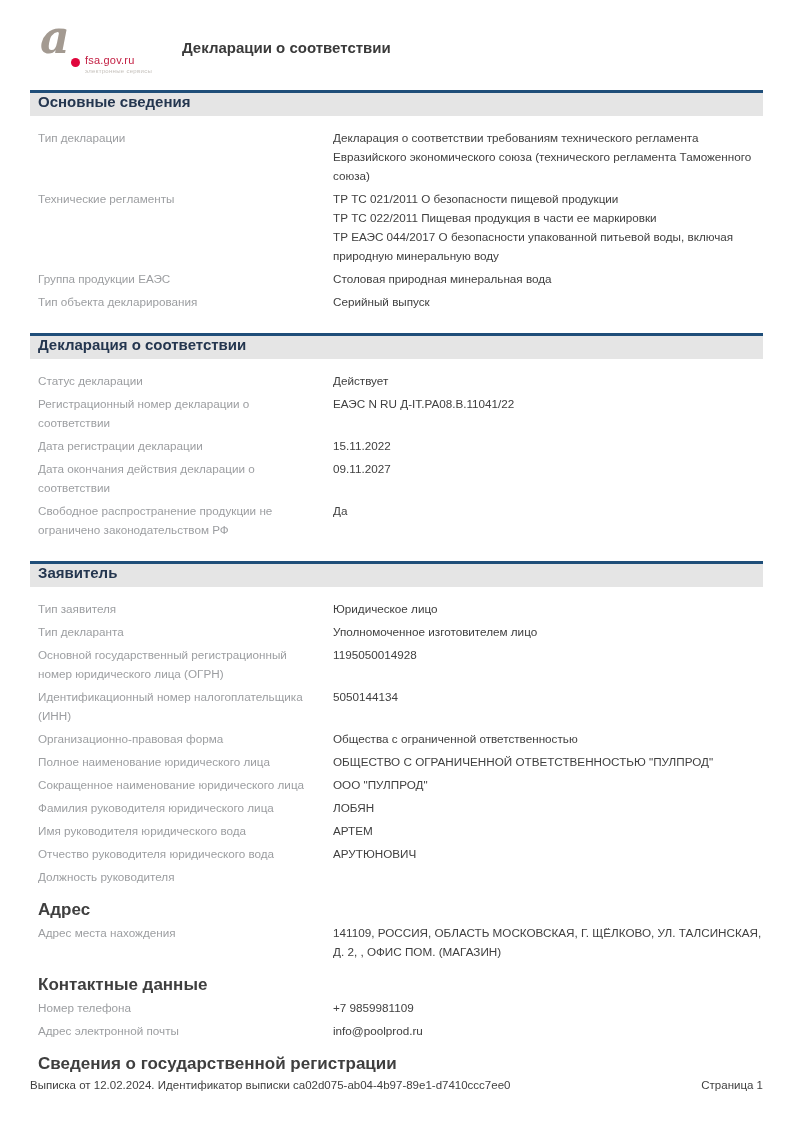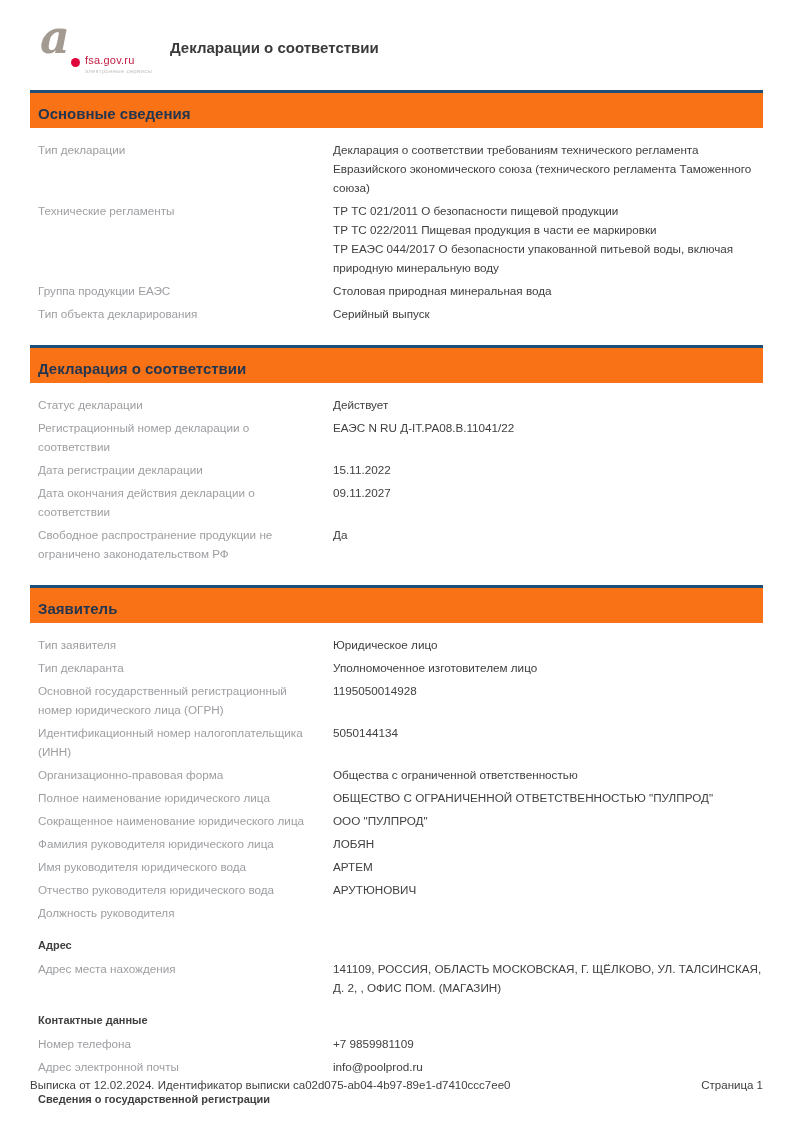--- a/index.html
+++ b/index.html
@@ -24,43 +24,43 @@
   }
   .logo-dot {
     position:absolute; left:31px; bottom:11px;
     width:9px; height:9px; border-radius:50%;
     background:#e0063c;
   }
   .logo-textblock { position:absolute; left:45px; bottom:4px; }
   .logo-domain { font-size:11px; color:#c31e42; letter-spacing:0.2px; }
   .logo-tagline { font-size:6px; color:#c6c2bd; margin-top:2px; letter-spacing:0.3px; }
   .doc-title {
-    margin-left:12px; padding-top:13px;
+    margin-left:24px; padding-top:13px;
     font-size:15px; font-weight:bold; color:#3a3a3a;
   }
   
   .sections { }
   .section-band {
     margin:12px 30px 0 30px;
     border-top:3px solid #1f4e79;
-    background:#f97316;
-    padding:12px 8px 6px 8px;
+    background:#e5e5e5;
+    padding:0 8px 6px 8px;
     font-size:15px; font-weight:bold; color:#24364f;
   }
   .section-rows { padding:10px 30px 8px 38px; }
   .kv-row { display:flex; padding:2px 0; }
   .kv-label {
     flex:0 0 295px; width:295px; box-sizing:border-box; padding-right:14px;
     font-size:11.7px; line-height:19px; color:#9c9ea1;
   }
   .kv-values { flex:1; font-size:11.7px; line-height:19px; color:#404040; }
   .kv-line { }
   .subheader {
     padding:12px 0 2px 0;
-    font-size:11px; line-height:19px; font-weight:bold; color:#3f3f3f;
+    font-size:17px; line-height:19px; font-weight:bold; color:#3f3f3f;
   }
   
   .doc-footer {
     position:absolute; left:30px; right:30px; bottom:32px;
     display:flex; justify-content:space-between;
     font-size:11.5px; color:#3f3f3f;
   }
 </style>
 </head>
 <body>

